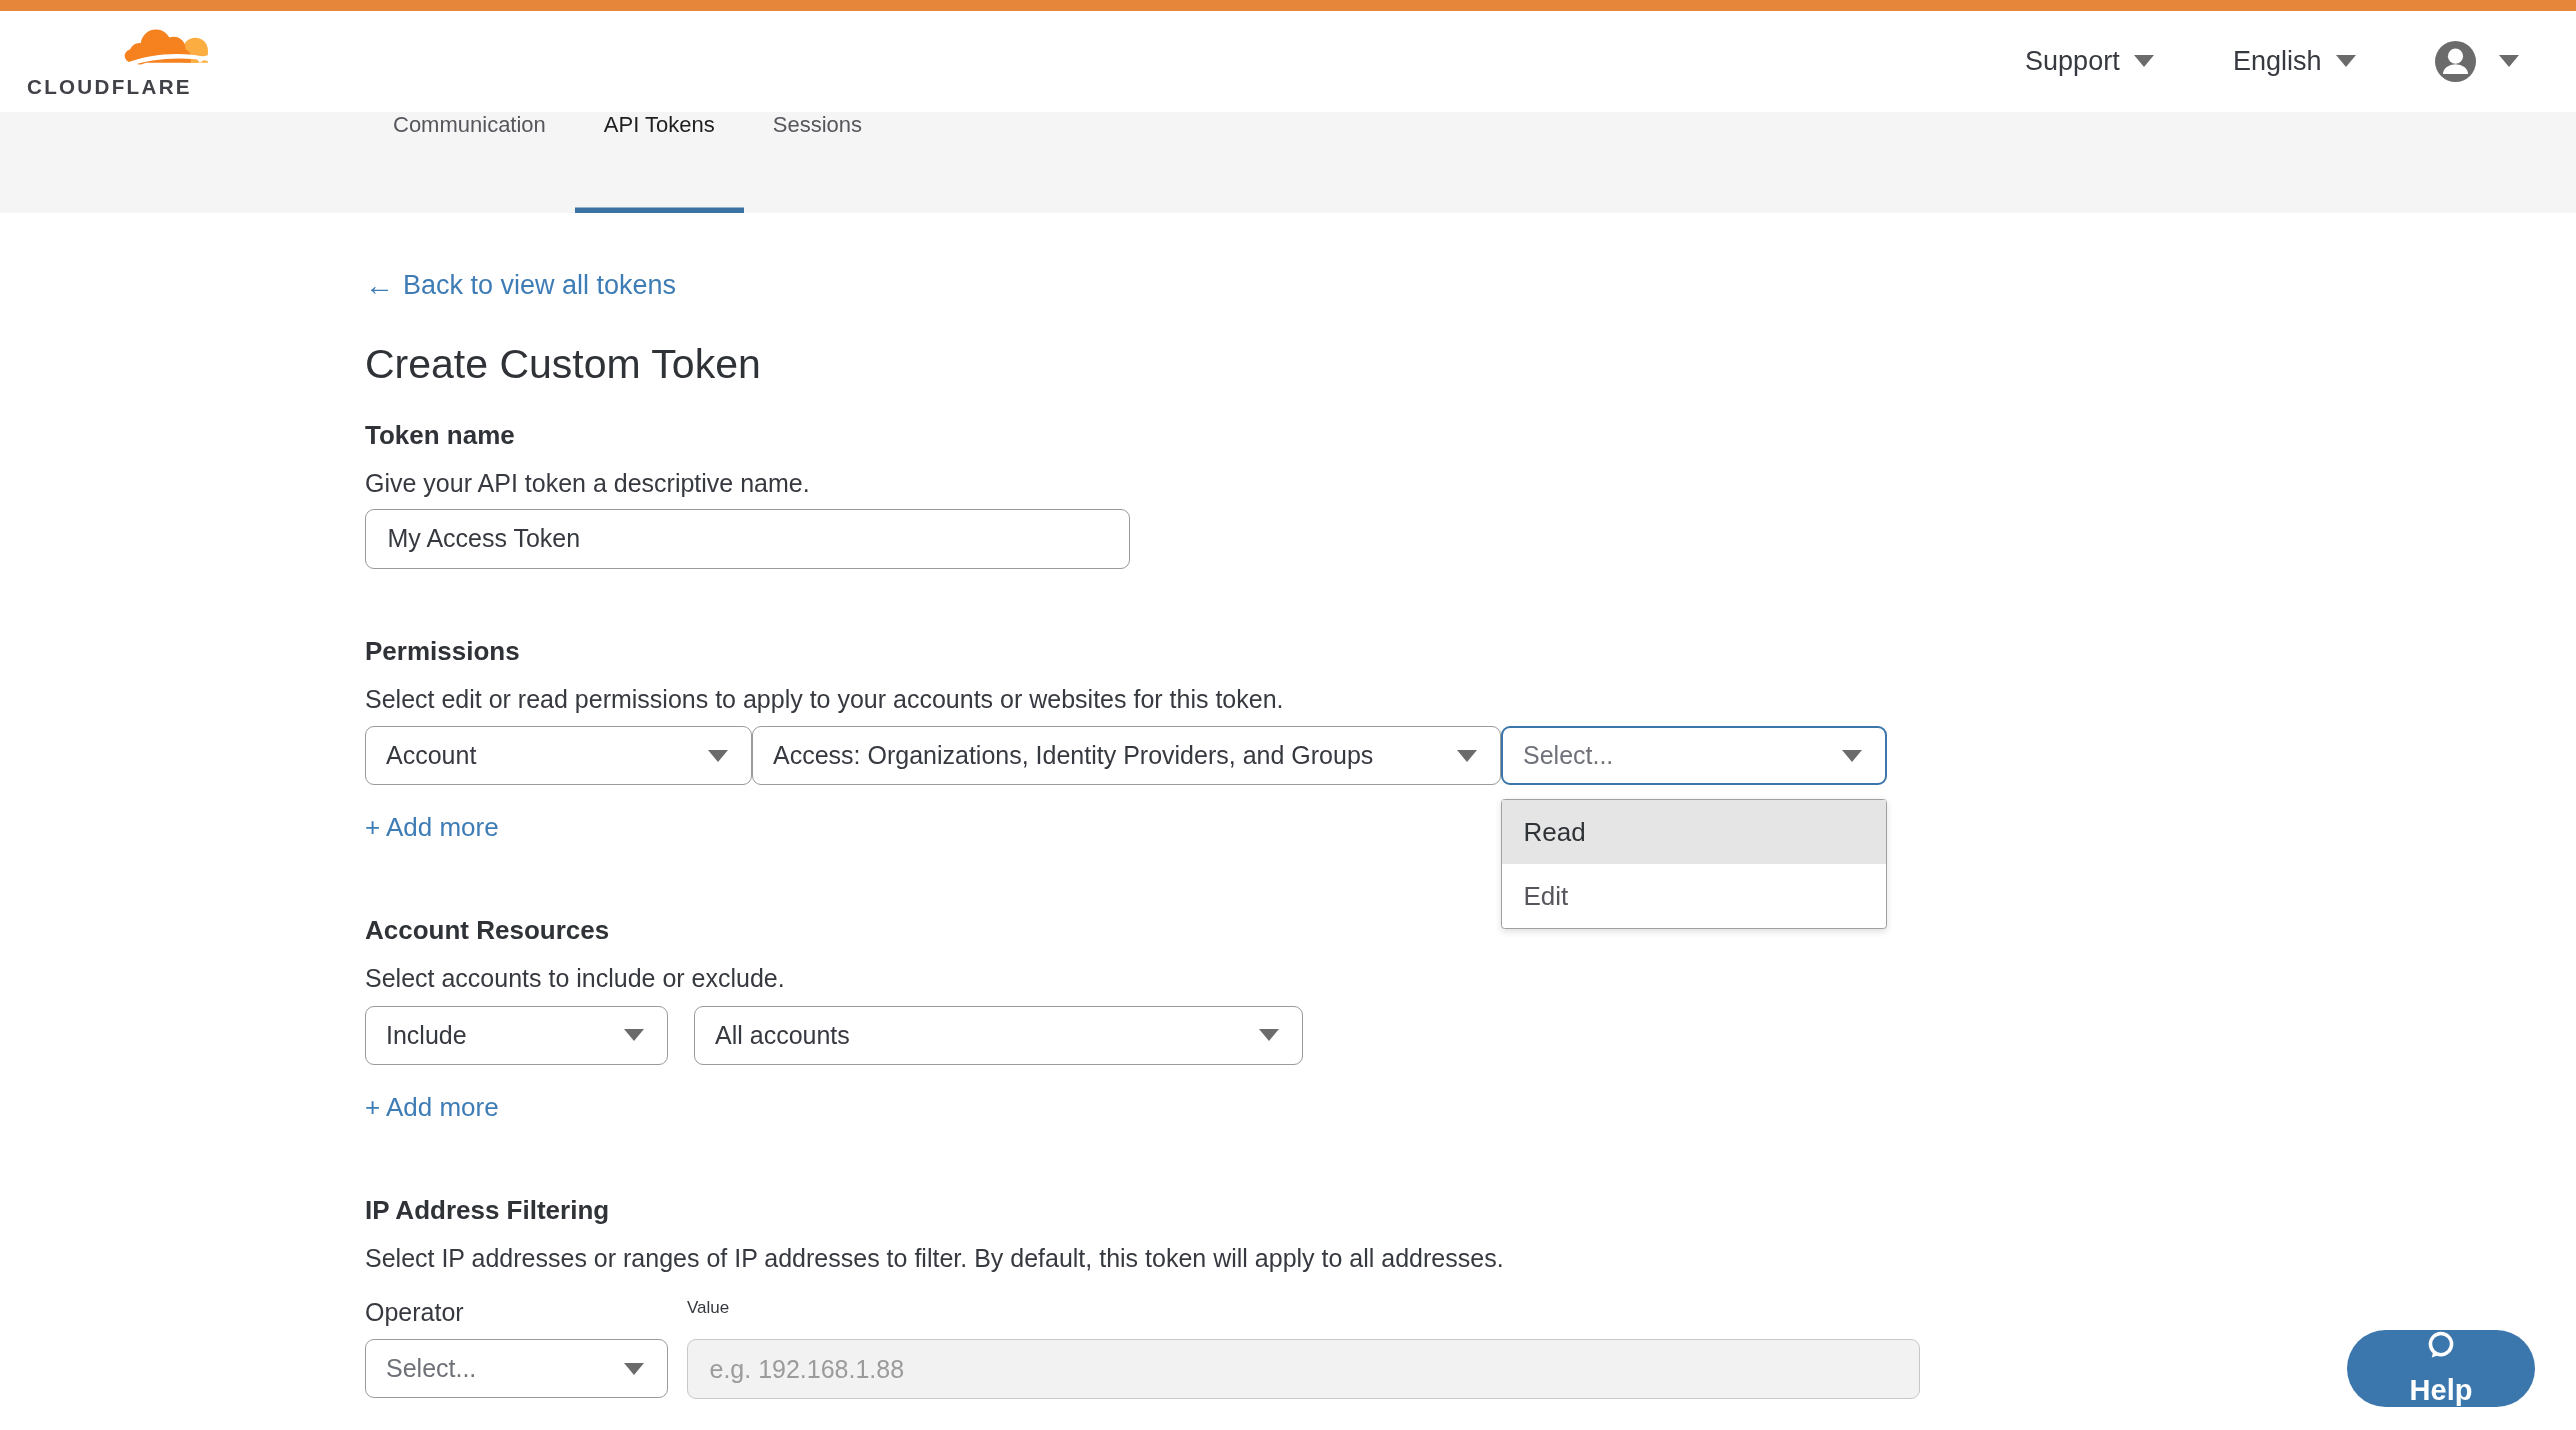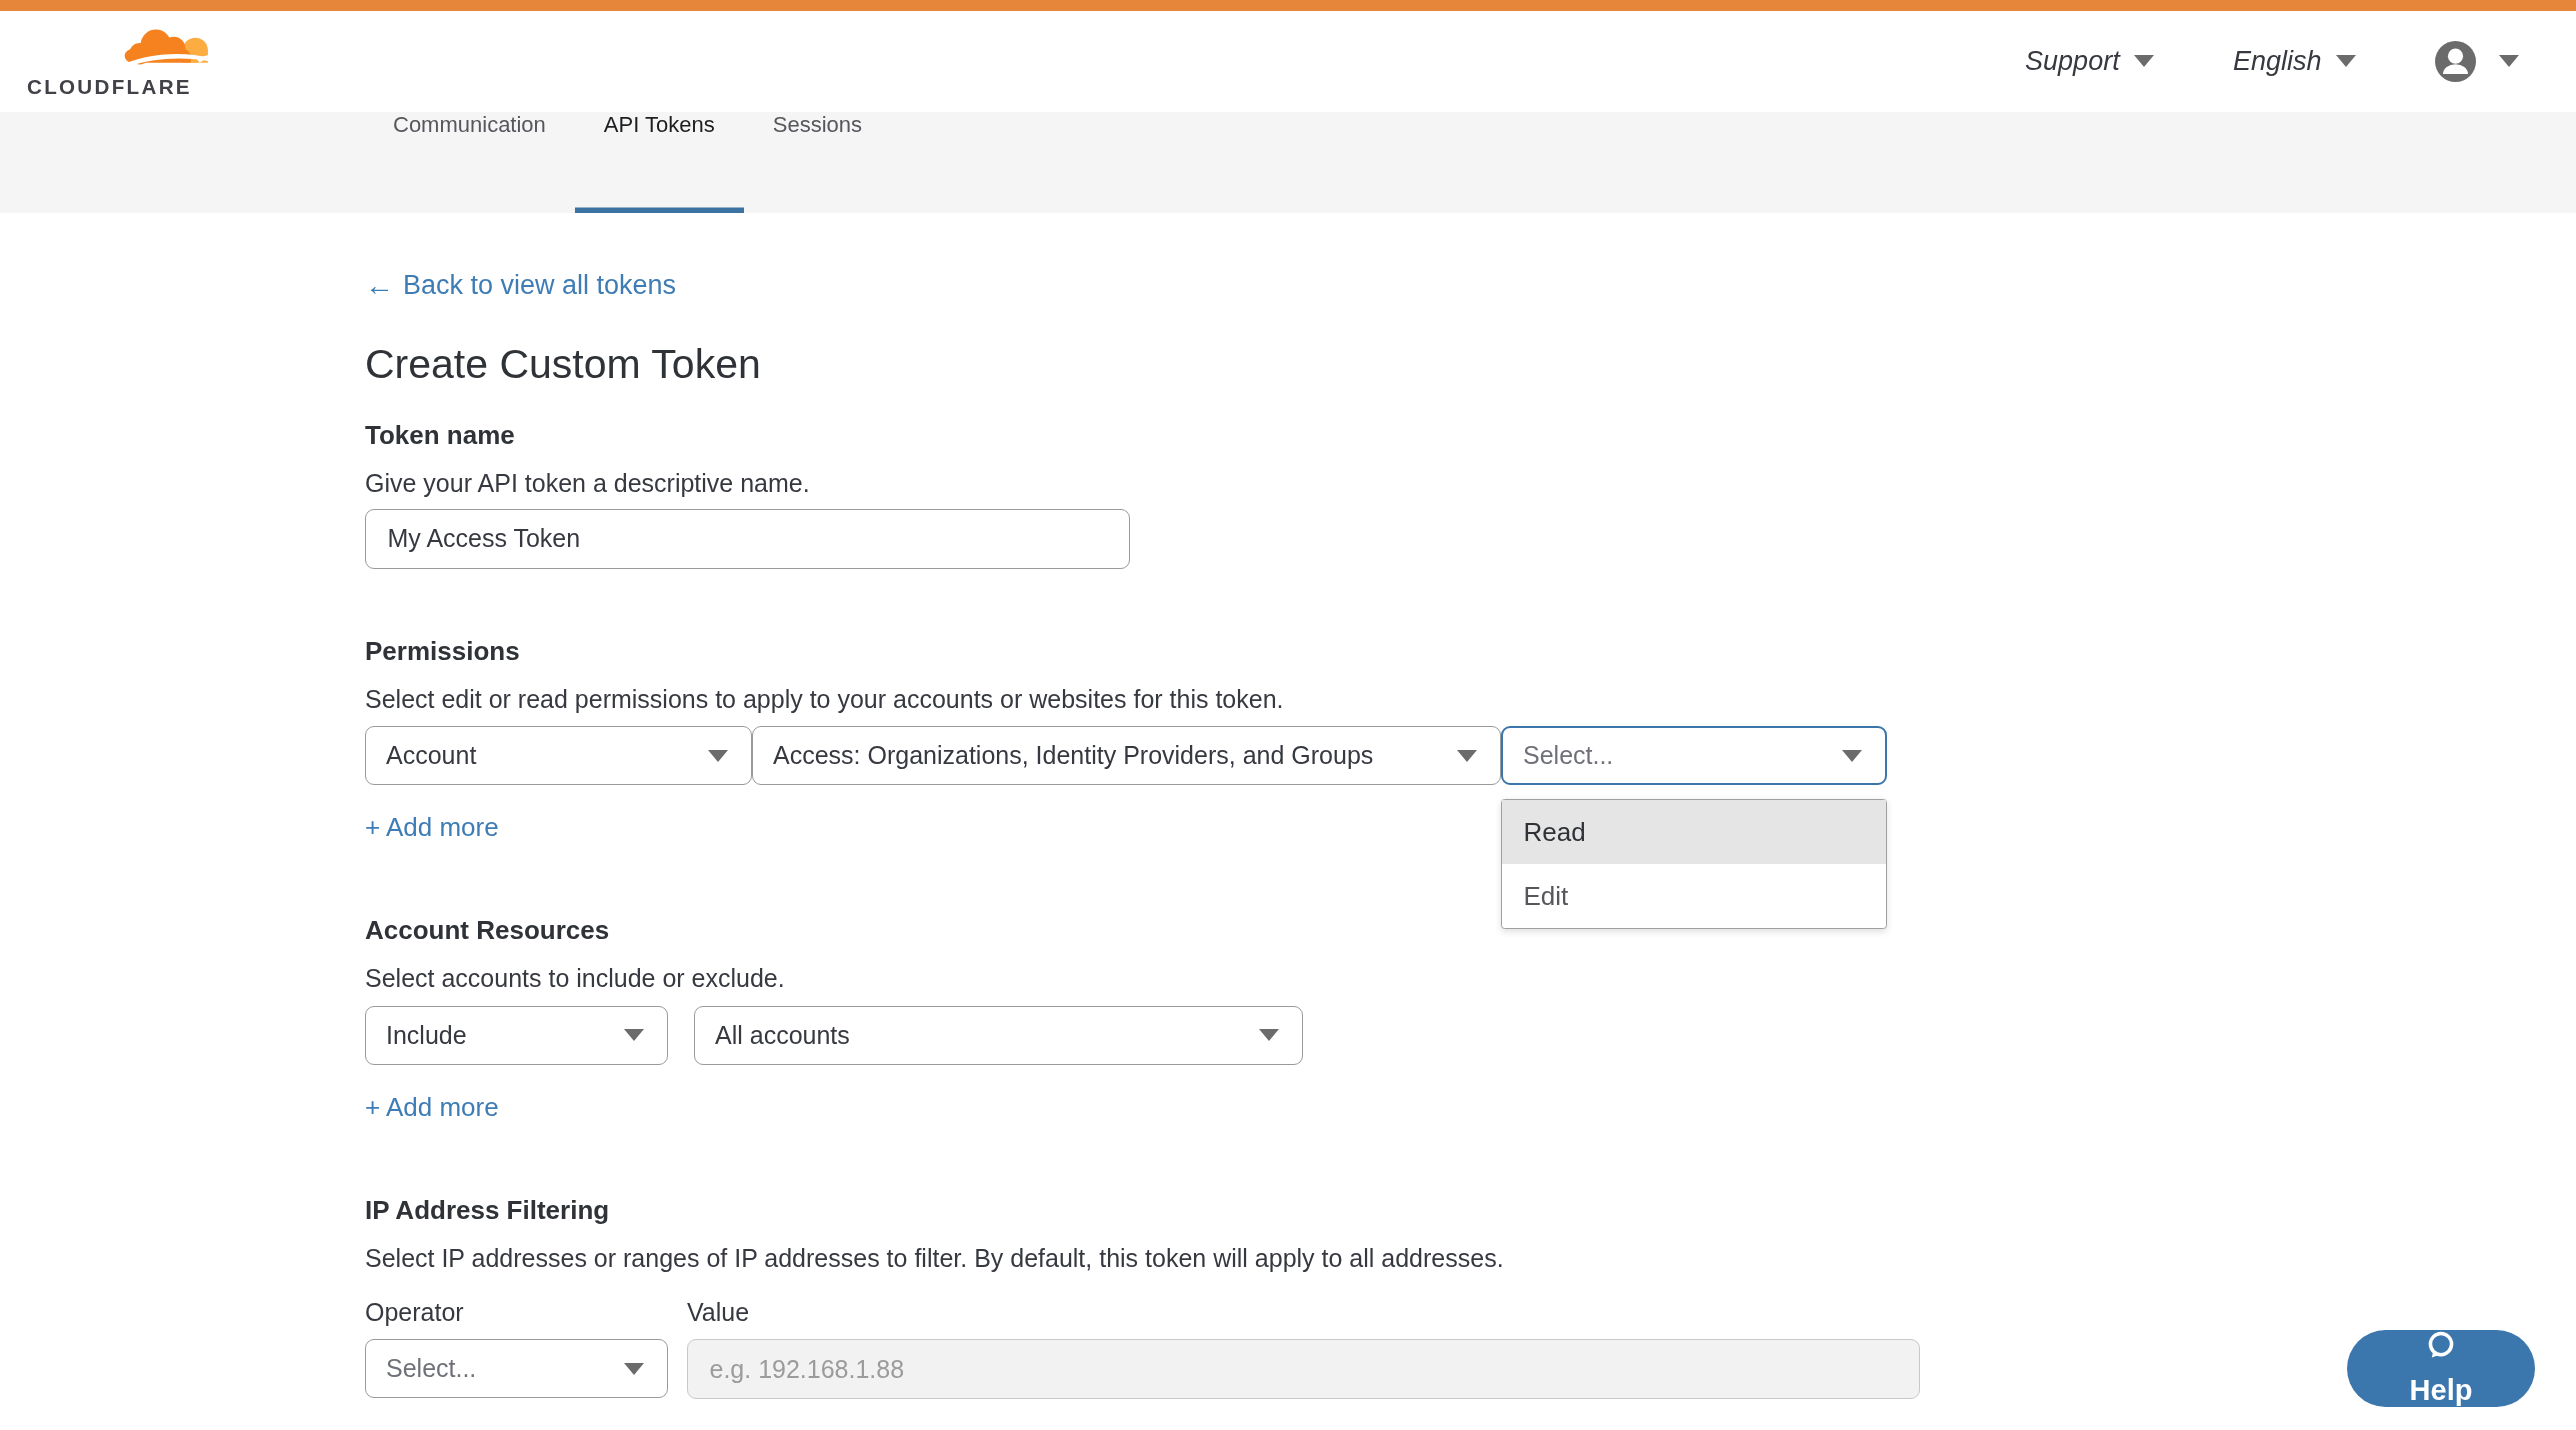--- a/index.html
+++ b/index.html
@@ -9,21 +9,21 @@
   
   .topbar { height:10.8px; background:#e6863b; }
 
   
   .header { height:101px; background:#ffffff; display:flex; align-items:center;
     justify-content:space-between; padding:0 57px 0 27px; }
   .logo { display:flex; flex-direction:column; width:190px; }
   .logo-cloud { align-self:flex-end; margin-right:1.8px; }
   .wordmark { font-size:20.6px; font-weight:700; letter-spacing:2.3px; color:#404247; margin-top:4.5px; }
 
-  .header-right { display:flex; align-items:center; gap:79px;font-style:italic; }
+  .header-right { display:flex; align-items:center; gap:79px; }
   .hdr-item { display:flex; align-items:center; gap:14.4px; font-size:27px; color:#36393f; cursor:pointer; }
   .caret { width:0; height:0; border-left:10px solid transparent; border-right:10px solid transparent;
     border-top:12.6px solid #6b6b6b; display:inline-block; }
   .avatar-wrap { display:flex; align-items:center; gap:23px; }
 
   
   .tabbar { height:101px; background:#f5f5f5; display:flex; align-items:stretch; padding-left:364px; }
   .tab { display:flex; align-items:flex-start; padding:0 29px; font-size:22px; color:#56565c; cursor:pointer; }
   .tab.active { color:#1d1e20; box-shadow:inset 0 -5.4px 0 #3a72a4; }
 
@@ -68,21 +68,21 @@
     color:#56565c; cursor:pointer; }
   .menu-item.highlighted { background:#e5e5e5; color:#2f3237; }
 
   .add-more { margin-top:27px; display:inline-block; color:#3e7cb5; font-size:26px; cursor:pointer; }
 
   .acct-heading { margin-top:72px; }
   .ip-heading { margin-top:72px; }
 
   .labels-row { display:flex; margin-top:25px; }
   .label-operator { width:322px; font-size:25px; color:#36393f; }
-  .label-value { font-size:25px; color:#36393f; }
+  .label-value { font-size:17px; color:#36393f; }
 
   .ip-row { margin-top:12.6px; display:flex; gap:19px; }
   .value-input { width:1233px; height:60px; border:1.8px solid #c8c8c8; border-radius:9px; background:#f2f2f2;
     font-size:25px; padding:0 21.5px; color:#36393f; font-family:"Liberation Sans",sans-serif; }
   .value-input::placeholder { color:#9b9b9b; }
 
   
   .help-btn { position:fixed; right:41px; bottom:23px; height:77px; min-width:188px;
     background:#3b77ad; border:none; border-radius:39px; display:flex; align-items:center; justify-content:center;
     gap:14.4px; color:#fff; font-size:29px; font-weight:700; cursor:pointer; padding:0 32px;

